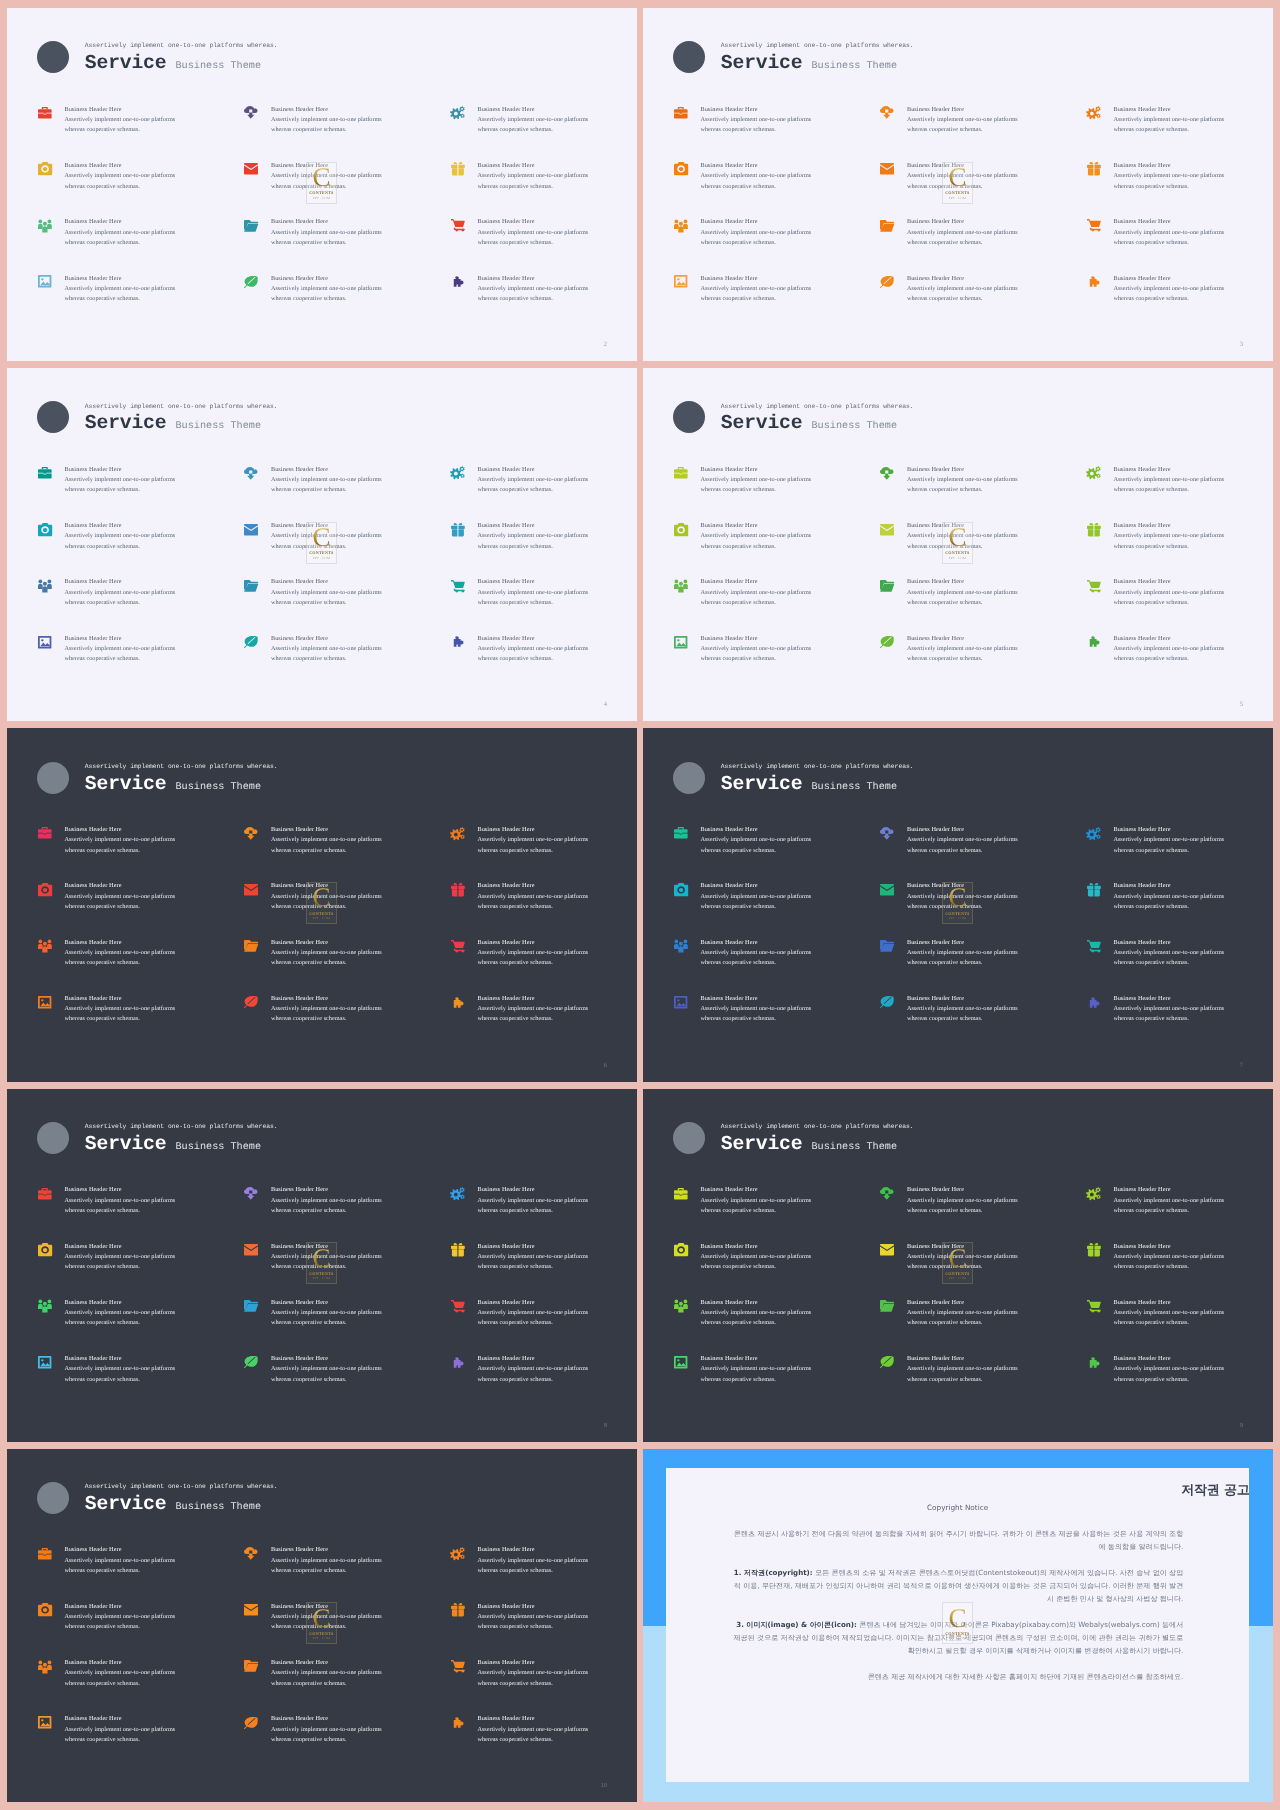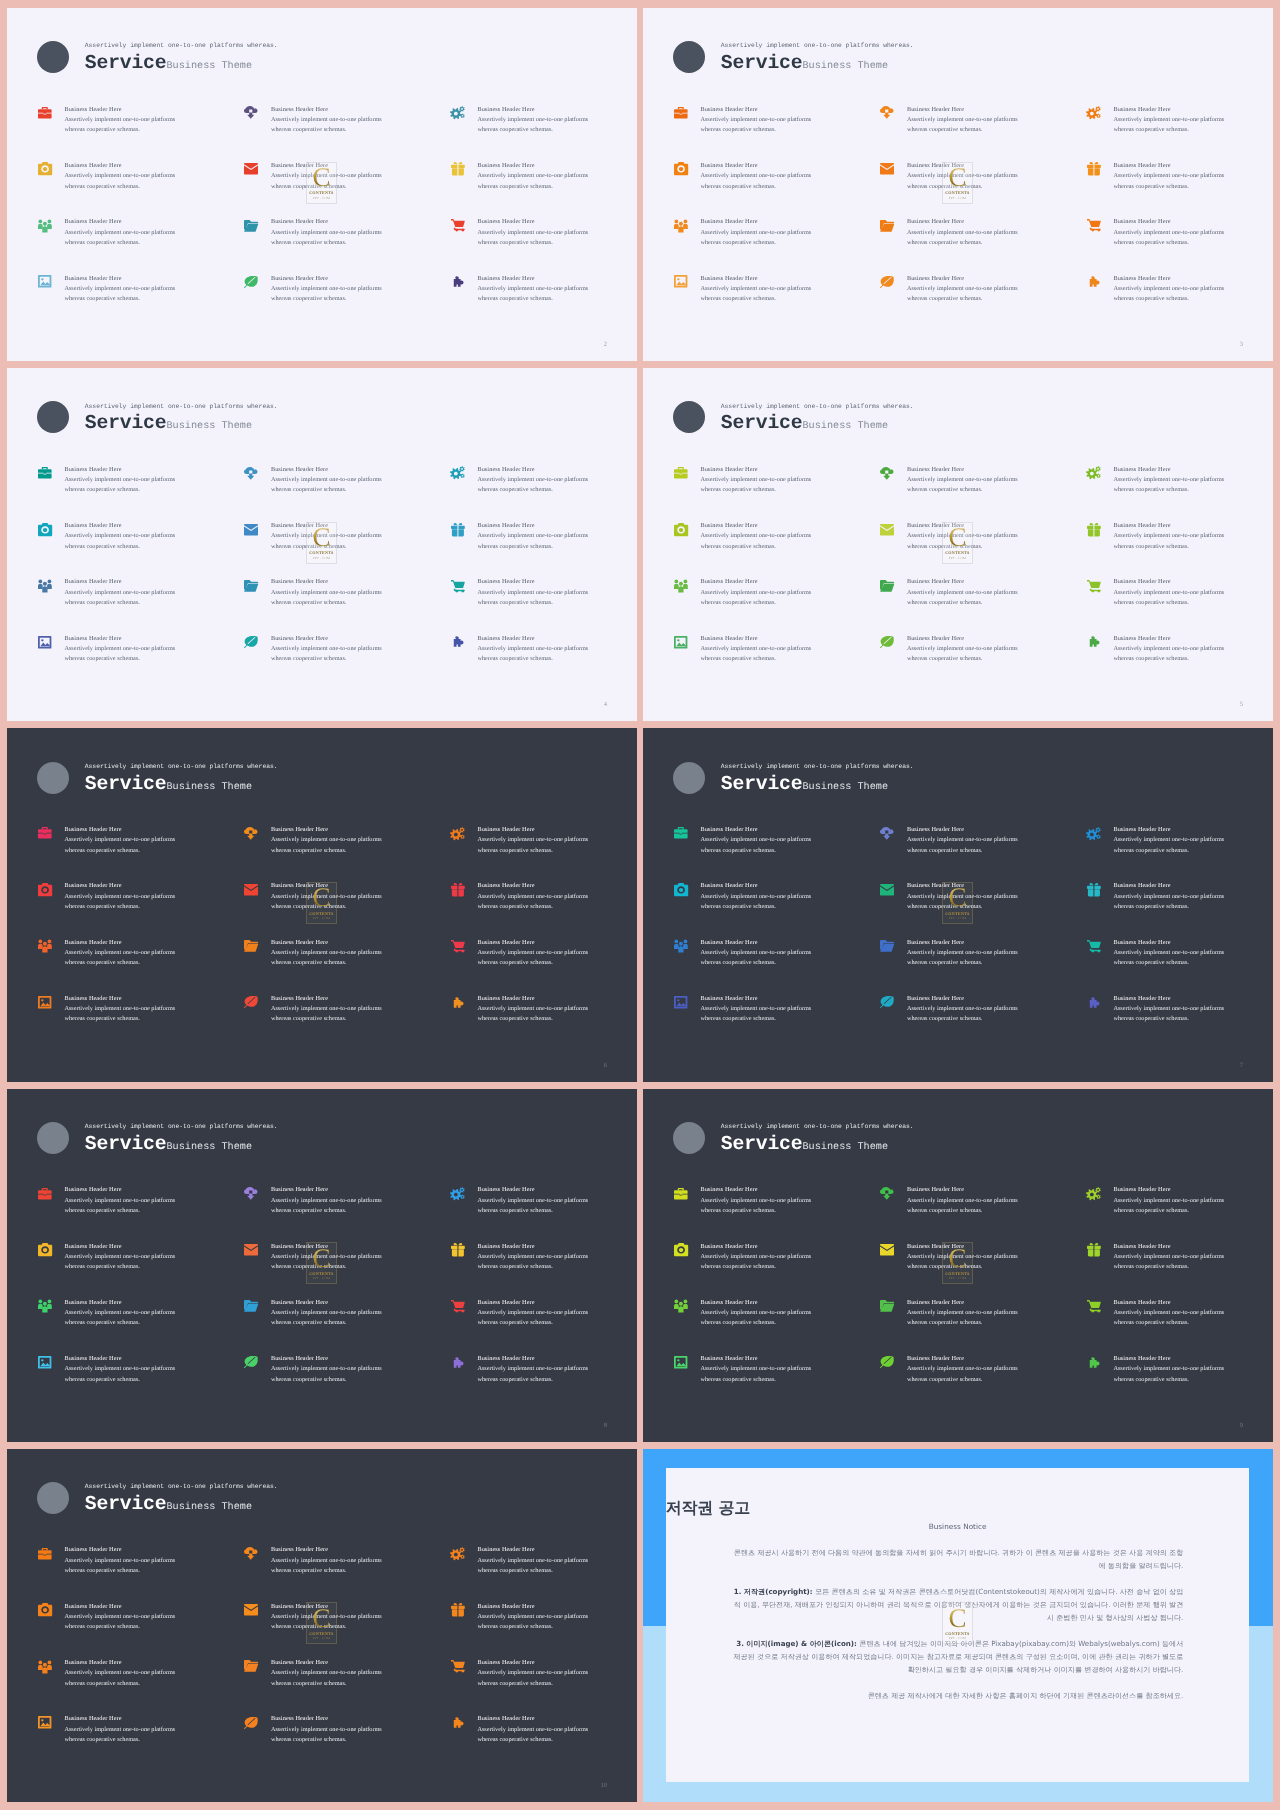--- a/index.html
+++ b/index.html
@@ -16,21 +16,21 @@
   
   .hdr{position:absolute;left:30.3px;top:33.3px;display:flex;align-items:flex-start;font-family:Liberation Mono, monospace;}
   .hdr .dot{width:32px;height:32px;border-radius:50%;background:#49525e;flex:0 0 auto;}
   .slide.dark .hdr .dot{background:#79818c;}
   .hdr .txt{margin-left:15.5px;margin-top:2.2px;}
   .hdr .sub{font-size:6.3px;letter-spacing:.0px;color:#5d6572;line-height:1;margin-bottom:4.5px;white-space:nowrap;}
   .slide.dark .hdr .sub{color:#e9ebef;}
   .hdr .ttl{display:flex;align-items:baseline;}
   .hdr .ttl .big{font-size:19.7px;font-weight:700;color:#2f3946;letter-spacing:-.15px;line-height:1;}
   .slide.dark .hdr .ttl .big{color:#ffffff;}
-  .hdr .ttl .small{font-size:10.2px;color:#848c96;line-height:1;letter-spacing:.0px;white-space:nowrap;text-align:right;}
+  .hdr .ttl .small{font-size:10.2px;color:#848c96;margin-left:9px;line-height:1;letter-spacing:.0px;white-space:nowrap;text-align:right;}
   .slide.dark .hdr .ttl .small{color:#e0e3e8;}
 
   
   .feat{position:absolute;left:30.8px;top:97.8px;width:600px;
         display:grid;grid-template-columns:repeat(3,206.5px);grid-auto-rows:56.3px;}
   .item{display:flex;}
   .ico{width:13.8px;height:13.4px;flex:0 0 auto;margin-top:0.4px;}
   .ico svg{display:block;width:13.8px;height:13.4px;overflow:visible;}
   .body{margin-left:12.0px;margin-top:-1.2px;}
   .ih{font-size:6.25px;color:#4c5562;line-height:10.3px;letter-spacing:.08px;white-space:nowrap;}
@@ -54,21 +54,21 @@
   .wm .t2{position:absolute;left:0;right:0;top:34.2px;text-align:center;
           font-size:3.1px;letter-spacing:.3px;color:#a99a6d;line-height:1;}
   .slide.dark .wm{border-color:rgba(185,160,95,.28);background:rgba(255,255,255,.03);}
   .slide.dark .wm .t1{color:#b3913c;}
   .slide.dark .wm .t2{color:#8f7c4c;}
 
   
   .cp{position:absolute;left:0;top:0;right:0;bottom:0;background:#3fa5fa;}
   .cp .bandlow{position:absolute;left:0;right:0;top:177.2px;bottom:0;background:#b0defa;}
   .cp .sheet{position:absolute;left:22.7px;top:19.3px;width:583.8px;height:313.8px;background:#f4f3fc;}
-  .cp .h1{text-align:left;font-family:"DejaVu Sans",sans-serif;font-size:16px;font-weight:700;color:#3a4250;margin-top:32px;letter-spacing:-.2px;line-height:1;}
+  .cp .h1{text-align:right;font-family:"DejaVu Sans",sans-serif;font-size:13px;font-weight:700;color:#3a4250;margin-top:16px;letter-spacing:-.2px;line-height:1;}
   .cp .h2{text-align:center;font-family:"DejaVu Sans",sans-serif;font-size:7.3px;color:#5a6373;margin-top:6.5px;line-height:1;}
   .cp .body{margin:16px 66.2px 0 67.2px;font-family:"DejaVu Sans",sans-serif;font-size:7.1px;line-height:13px;color:#6f7784;text-align:right;}
   .cp .body p{margin:0 0 13px 0;}
   .cp .body b{color:#3a4250;font-weight:700;}
 </style>
 </head>
 <body>
 
 <div class="grid" id="grid">
     <div class="slide light">
@@ -1932,21 +1932,21 @@
         <div class="c">C</div>
         <div class="t1">CONTENTS</div>
         <div class="t2">PPT . COM</div>
       </div>
     </div>
     <div class="slide">
       <div class="cp">
         <div class="bandlow"></div>
         <div class="sheet">
           <div class="h1">저작권 공고</div>
-          <div class="h2">Business Notice</div>
+          <div class="h2">Copyright Notice</div>
           <div class="body">
             <p>콘텐츠 제공시 사용하기 전에 다음의 약관에 동의함을 자세히 읽어 주시기 바랍니다. 귀하가 이 콘텐츠 제공을 사용하는 것은 사용 계약의 조항에 동의함을 알려드립니다.</p>
             <p><b>1. 저작권(copyright): </b>모든 콘텐츠의 소유 및 저작권은 콘텐츠스토어닷컴(Contentstokeout)의 제작사에게 있습니다. 사전 승낙 없이 상업적 이용, 무단전재, 재배포가 인정되지 아니하며 권리 목적으로 이용하여 생산자에게 이용하는 것은 금지되어 있습니다. 이러한 문제 행위 발견 시 준법한 민사 및 형사상의 사법상 됩니다.</p>
             <p><b>3. 이미지(image) &amp; 아이콘(icon): </b>콘텐츠 내에 담겨있는 이미지와 아이콘은 Pixabay(pixabay.com)와 Webalys(webalys.com) 등에서 제공된 것으로 저작권상 이용하여 제작되었습니다. 이미지는 참고자료로 제공되며 콘텐츠의 구성된 요소이며, 이에 관한 권리는 귀하가 별도로 확인하시고 필요할 경우 이미지를 삭제하거나 이미지를 변경하여 사용하시기 바랍니다.</p>
             <p>콘텐츠 제공 제작사에게 대한 자세한 사항은 홈페이지 하단에 기재된 콘텐츠라이선스를 참조하세요.</p>
           </div>
         </div>
         <div class="wm">
           <div class="c">C</div>
           <div class="t1">CONTENTS</div>

